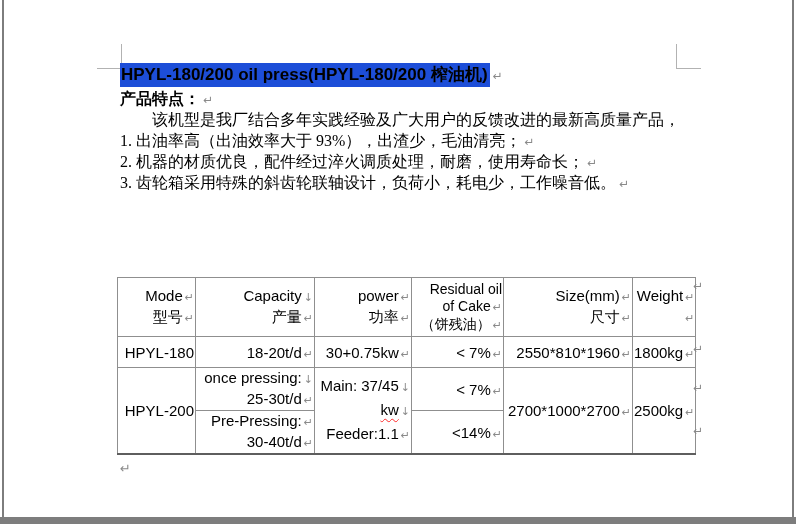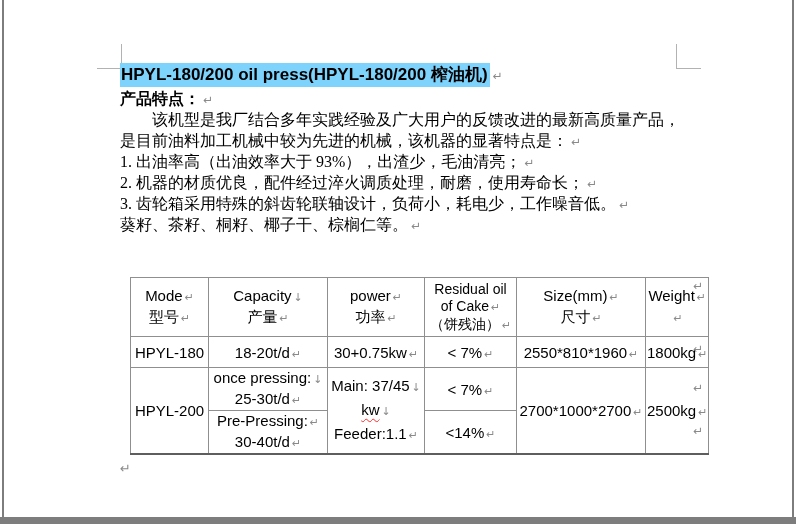--- a/index.html
+++ b/index.html
@@ -17,29 +17,29 @@
   .corner-tr{position:absolute;left:676px;top:44px;width:24px;height:24px;
     border-left:1px solid #b2b2b2;border-bottom:1px solid #b2b2b2;}
   
   .content{position:absolute;left:120px;top:62px;width:566px;}
   .line{font-family:"Liberation Serif","DejaVu Serif",serif;font-size:16px;
     line-height:21px;height:21px;white-space:nowrap;}
   .title-line{height:26px;line-height:26px;font-family:"Liberation Sans",sans-serif;
     font-weight:bold;font-size:17px;white-space:nowrap;}
   .spec-line{height:21px;line-height:21px;font-family:"Liberation Sans",sans-serif;
     font-weight:bold;font-size:16px;white-space:nowrap;}
-  .hl{background:#7dd3fc;padding:2px 2px 3px 1px;}
+  .hl{background:#1d4ed8;padding:2px 2px 3px 1px;}
   .b{font-weight:bold;}
   .indent{padding-left:32px;}
   .mark{color:#8a8a8a;font-size:12px;font-weight:normal;
     font-family:"DejaVu Sans",sans-serif;margin-left:3px;vertical-align:baseline;}
   
-  .spec-table{position:absolute;left:130px;top:277px;border-collapse:collapse;
+  .spec-table{position:absolute;left:117px;top:277px;border-collapse:collapse;
     table-layout:fixed;font-family:"Liberation Sans",sans-serif;font-size:15px;
-    text-align:center;border:1px solid #8f8f8f;border-bottom:2px solid #5e5e5e;}
+    text-align:right;border:1px solid #8f8f8f;border-bottom:2px solid #5e5e5e;}
   .spec-table td{border:1px solid #8f8f8f;padding:0 1px;vertical-align:middle;
     overflow:hidden;}
   .hdr{line-height:19px;}
   .small-hdr{font-size:14px;line-height:17px;}
   .cap-cell{line-height:19px;}
   .pow-cell{line-height:22px;}
   .cellmark{color:#8a8a8a;font-size:11px;font-family:"DejaVu Sans",sans-serif;
     margin-left:2px;}
   .wavy{text-decoration:underline;text-decoration-style:wavy;
     text-decoration-color:#ff2a2a;text-decoration-thickness:1px;
@@ -62,33 +62,27 @@
   <div class="title-line">
     <span class="hl">HPYL-180/200 oil press(HPYL-180/200 榨油机)</span><span class="mark">↵</span>
   </div>
   <div class="line b">
     <span>产品特点：</span><span class="mark">↵</span>
   </div>
   <div class="line indent">
     <span>该机型是我厂结合多年实践经验及广大用户的反馈改进的最新高质量产品，</span>
   </div>
   <div class="line">
-    <span>是目前油料加工机械中较为先进的机械，该机器的显著特点是：</span><span class="mark">↵</span>
-  </div>
-  <div class="line">
     <span>1. 出油率高（出油效率大于 93%），出渣少，毛油清亮；</span><span class="mark">↵</span>
   </div>
   <div class="line">
     <span>2. 机器的材质优良，配件经过淬火调质处理，耐磨，使用寿命长；</span><span class="mark">↵</span>
   </div>
   <div class="line">
     <span>3. 齿轮箱采用特殊的斜齿轮联轴设计，负荷小，耗电少，工作噪音低。</span><span class="mark">↵</span>
-  </div>
-  <div class="line">
-    <span>葵籽、茶籽、桐籽、椰子干、棕榈仁等。</span><span class="mark">↵</span>
   </div>
 </div>
 
 <table class="spec-table">
   <colgroup>
     <col style="width:78px">
       <col style="width:119px">
       <col style="width:97px">
     <col style="width:92px">
       <col style="width:129px">

